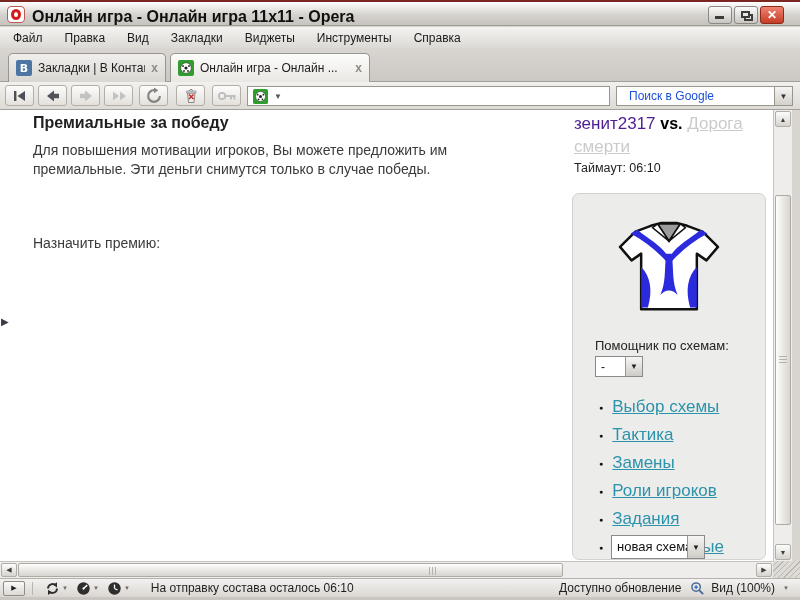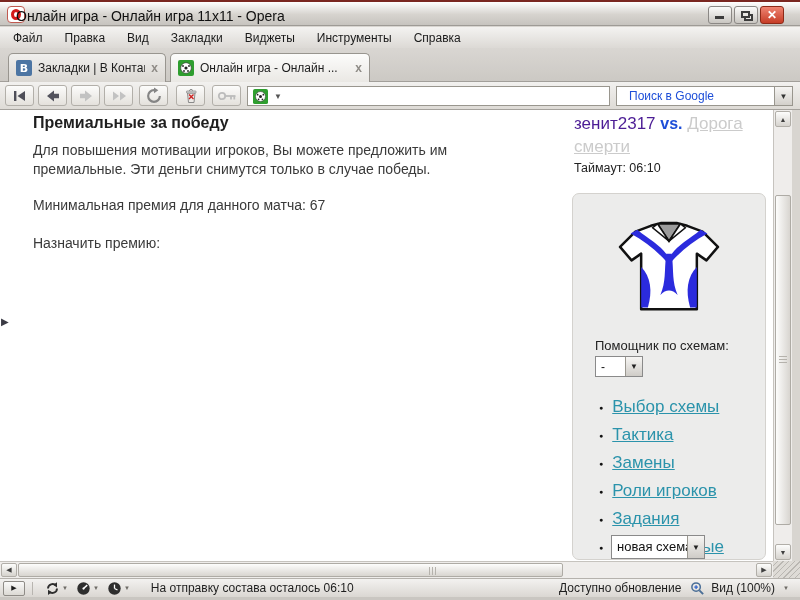--- a/index.html
+++ b/index.html
@@ -7,21 +7,21 @@
   body { position:relative; font-family:"Liberation Sans",sans-serif; background:#d8d5d0; overflow:hidden; }
 
   
   .titlebar { position:absolute; left:0; top:0; width:800px; height:26px;
     background:linear-gradient(#ffffff,#d6d3ce 55%,#c7c4bf);
     border-top:2px solid #7a2721; border-bottom:1px solid #9e9b96; }
   .opera-logo { position:absolute; left:7px; top:4px; width:18px; height:17px;
     background:#fff; border:1px solid #c05a50; border-radius:4px; }
   .opera-logo i { position:absolute; left:3px; top:2px; width:10px; height:11px;
     border:3px solid #d41b1b; border-radius:50%; display:block; }
-  .window-title { position:absolute; left:16px; top:6px; font-size:14px; font-weight:normal; color:#101010; white-space:nowrap; }
+  .window-title { position:absolute; left:32px; top:6px; font-size:16px; font-weight:bold; color:#101010; white-space:nowrap; }
   .winbtn { position:absolute; top:4px; width:24px; height:18px; border:1px solid #8b8885;
     border-radius:3px; background:linear-gradient(#fbfbfa,#c9c6c1); }
   #btn-min { left:708px; } #btn-restore { left:734px; }
   #btn-close { left:760px; background:linear-gradient(#ef8472,#c63c26); border-color:#8d2a18; }
   .glyph-min { position:absolute; left:6px; bottom:4px; width:9px; height:3px; background:#3c3c3c; }
   .glyph-sq1 { position:absolute; left:6px; top:4px; width:9px; height:7px; border:2px solid #3c3c3c; background:#e9e7e3; }
   .glyph-sq2 { position:absolute; left:9px; top:7px; width:9px; height:7px; border:2px solid #3c3c3c; background:#e9e7e3; }
   .glyph-x { position:absolute; left:0; top:1px; width:100%; text-align:center; color:#fff; font-weight:bold; font-size:12px; }
 
   
@@ -63,21 +63,21 @@
   .page-para { position:absolute; left:33px; top:31px; width:470px; font-size:14px; line-height:19px; color:#3a3a3a; }
   .page-minline { position:absolute; left:33px; top:87px; font-size:14px; color:#3a3a3a; }
   .assign-label { position:absolute; left:33px; top:125px; font-size:14px; color:#3a3a3a; }
   .premium-input { position:absolute; left:185px; top:121px; width:283px; height:22px;
     border:1px solid #a3a09a; background:#fff; color:#cc1111; font-weight:bold; font-style:italic;
     font-size:13px; font-family:"Liberation Sans",sans-serif; padding:0 5px; }
 
   
   .match-header { position:absolute; left:574px; top:2px; width:196px; font-size:17px; line-height:23px; }
   .home-team { color:#4c1d95; }
-  .versus { color:#1d4ed8; font-weight:bold; font-size:16px;text-align:right; }
+  .versus { color:#000000; font-weight:bold; font-size:16px;text-align:right; }
   .away-team { color:#cbcbcb; text-decoration:underline; }
   .timeout { position:absolute; left:574px; top:51px; font-size:12.5px; color:#222; }
   .side-panel { position:absolute; left:572px; top:83px; width:194px; height:367px;
     background:#ececeb; border:1px solid #d4d2ce; border-radius:7px; }
   .jersey { display:block; margin:27px auto 0; }
   .helper-label { position:absolute; left:22px; top:144px; font-size:13px; color:#222; }
   .xp-select { position:absolute; display:flex; align-items:stretch; background:#fff; border:1px solid #8a8a8a; }
   .helper-select { left:22px; top:162px; width:48px; height:21px; }
   .scheme-select { left:38px; top:341px; width:94px; height:24px; }
   .select-value { flex:1; font-size:12px; color:#111; padding:3px 0 0 5px; white-space:nowrap; overflow:hidden; }
@@ -251,21 +251,20 @@
 
   <div class="searchbar">
     <span class="search-text">Поиск в Google</span>
     <span class="search-combo">▼</span>
   </div>
 </div>
 
 <div class="page">
   <div class="page-heading">Премиальные за победу</div>
   <div class="page-para">Для повышения мотивации игроков, Вы можете предложить им премиальные. Эти деньги снимутся только в случае победы.</div>
-  <div class="page-minline">Минимальная премия для данного матча: 67</div>
   <label class="assign-label">Назначить премию:</label>
 
   <div class="match-header">
     <a class="home-team">зенит2317</a>
     <span class="versus">vs.</span>
     <a class="away-team">Дорога смерти</a>
   </div>
   <div class="timeout">Таймаут: 06:10</div>
 
   <div class="side-panel">

